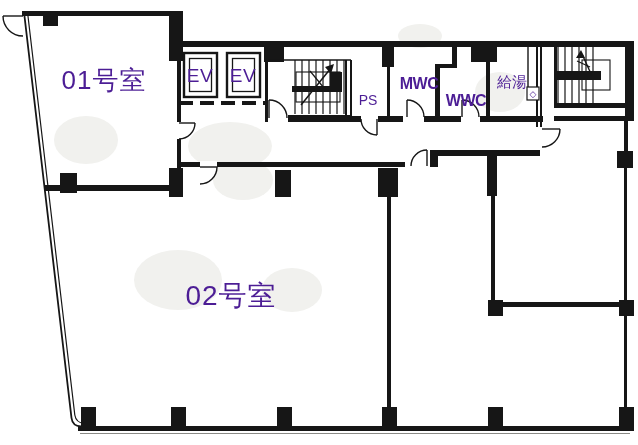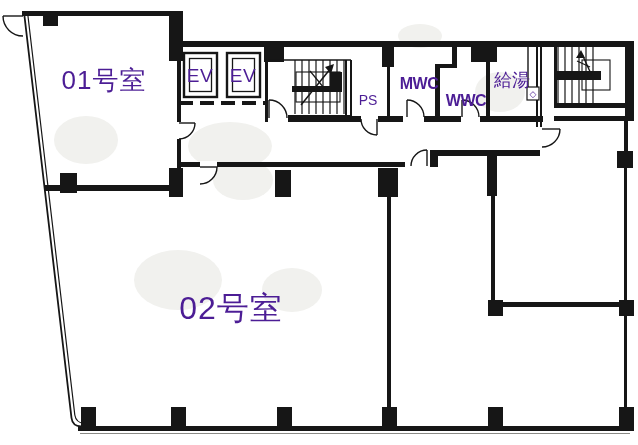--- a/index.html
+++ b/index.html
@@ -8,25 +8,25 @@
     font-family:"Liberation Sans","DejaVu Sans",sans-serif;
   }
   #plan-svg{position:absolute;left:0;top:0;}
   .lbl{
     position:absolute;transform:translate(-50%,-50%);
     color:#4c1d95;white-space:nowrap;line-height:1;
     font-family:"Liberation Sans","DejaVu Sans",sans-serif;
     text-align:right;
   }
   .lbl-room{font-size:26px;letter-spacing:1px;}
-  .lbl-room02{font-size:32px;letter-spacing:1px;margin-top:12px;}
+  .lbl-room02{font-size:28px;letter-spacing:1px;}
   .lbl-ev{font-size:19px;font-weight:500;letter-spacing:0.5px;}
   .lbl-ps{font-size:14px;font-weight:500;}
   .lbl-wc{font-size:16px;font-weight:700;letter-spacing:-0.5px;}
-  .lbl-kyuto{font-size:18px;font-weight:500;font-family:Liberation Mono, monospace;}
+  .lbl-kyuto{font-size:15px;font-weight:500;}
   .lbl-valve{font-size:9px;}
 </style>
 </head>
 <body>
 
 <div id="stage">
 
   <svg id="plan-svg" width="638" height="445" viewBox="0 0 638 445">
 
     <g fill="#f1f1ee">

